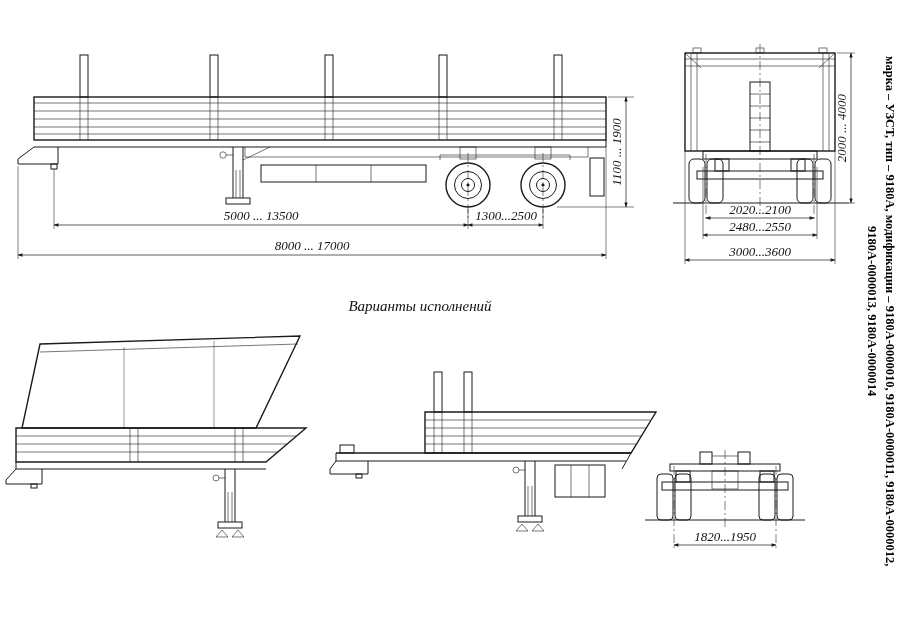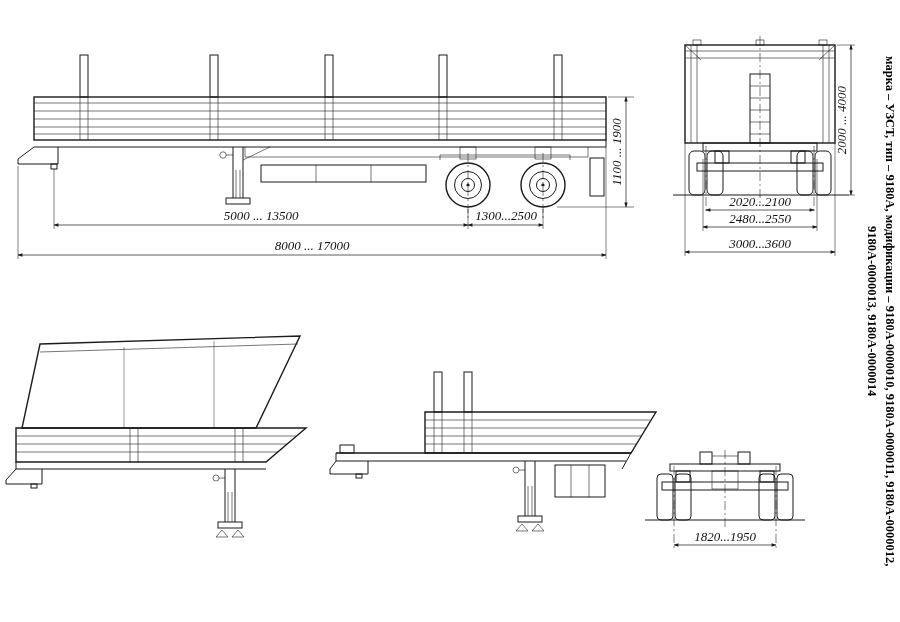--- a/index.html
+++ b/index.html
@@ -132,21 +132,21 @@
 
       <g>
         <line x1="596" y1="49" x2="622" y2="49" class="ln-ext"></line>
         <line x1="545" y1="159" x2="622" y2="159" class="ln-ext"></line>
         <line x1="614" y1="49" x2="614" y2="159" class="ln-dim" marker-start="url(#m1)" marker-end="url(#m1)"></line>
         <text class="dim" x="609" y="104" transform="rotate(-90 609 104)">1100 ... 1900</text>
       </g>
     </svg>
   </div>
 
-  <div class="view" style="left:663px; top:34px;">
+  <div class="view" style="left:663px; top:42px;">
     <svg viewBox="0 0 200 258" width="200" height="258">
       <defs>
         <marker id="m2" viewBox="0 0 10 10" refX="9" refY="5" markerWidth="11" markerHeight="7" orient="auto-start-reverse">
           <path class="arrow" d="M0,1.5 L10,5 L0,8.5 Z"></path>
         </marker>
       </defs>
 
       <line x1="97" y1="2" x2="97" y2="170" class="ln-dash"></line>
 
       <g>
@@ -205,20 +205,21 @@
 
       <g>
         <line x1="174" y1="11" x2="192" y2="11" class="ln-ext"></line>
         <line x1="186" y1="161" x2="192" y2="161" class="ln-ext"></line>
         <line x1="188" y1="11" x2="188" y2="161" class="ln-dim" marker-start="url(#m2)" marker-end="url(#m2)"></line>
         <text class="dim" x="183" y="86" transform="rotate(-90 183 86)">2000 ... 4000</text>
       </g>
     </svg>
   </div>
 
+  <div class="caption" style="left:300px; top:298px; width:240px;">Варианты исполнений</div>
 
   <div class="view" style="left:4px; top:330px;">
     <svg viewBox="0 0 320 240" width="320" height="240">
       <g>
         <path d="M36,14 L296,6 L252,98 L18,98 Z" class="ln-main"></path>
         <line x1="36" y1="22" x2="294" y2="14" class="ln-light"></line>
         <line x1="120" y1="17" x2="120" y2="98" class="ln-xlight"></line>
         <line x1="210" y1="11" x2="210" y2="98" class="ln-xlight"></line>
       </g>
 

